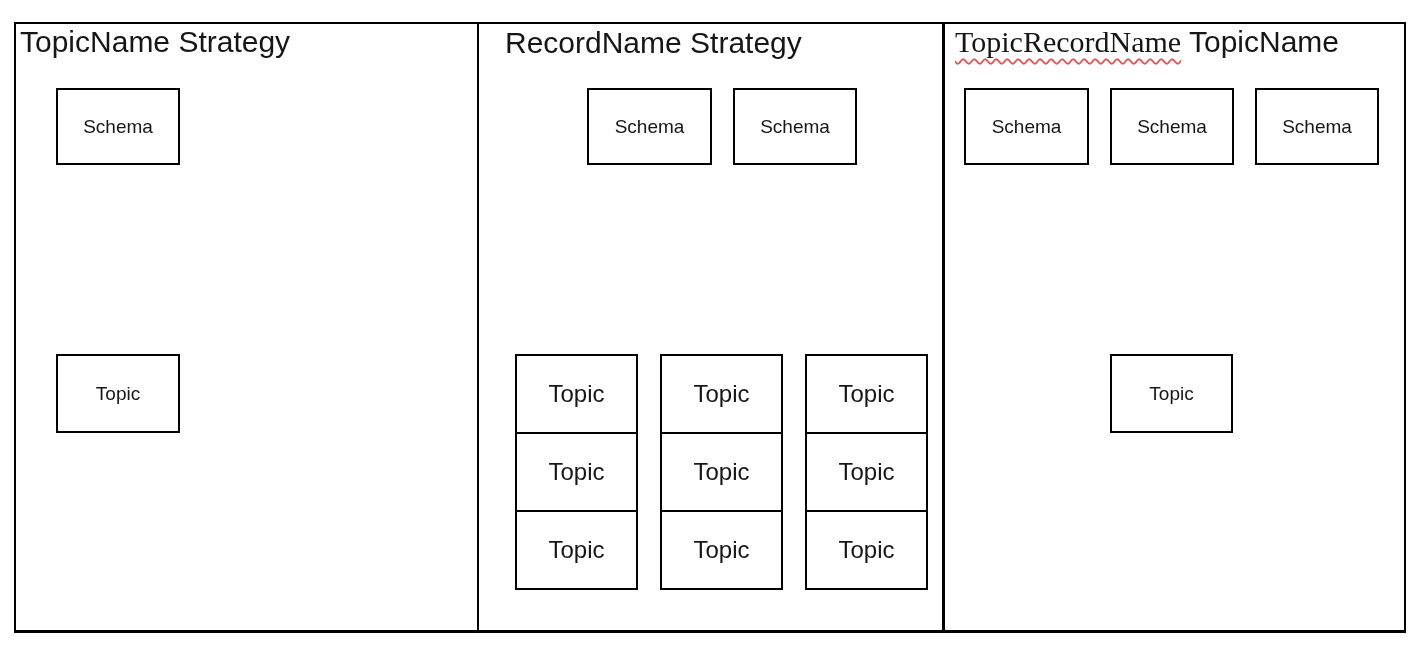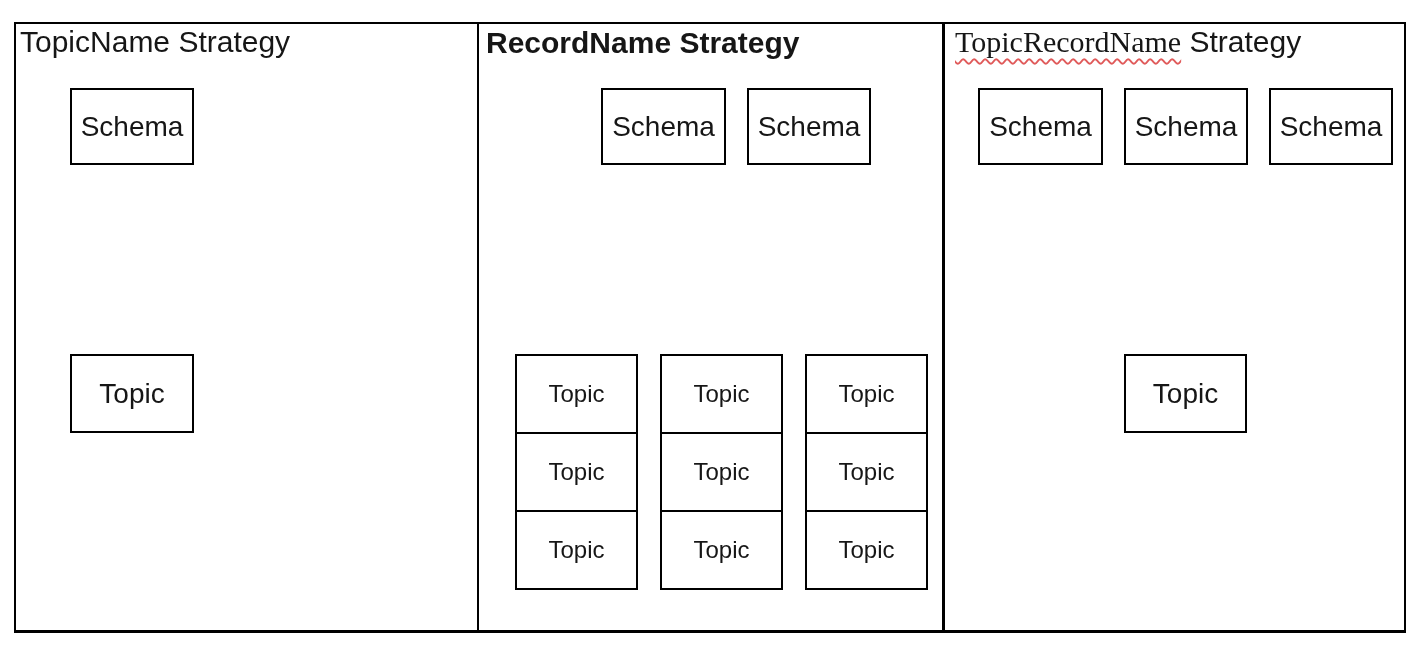--- a/index.html
+++ b/index.html
@@ -38,43 +38,42 @@
   .panel-3 { left: 945px; width: 461px; }
 
   .ptitle {
     position: absolute;
     font-size: 30px;
     line-height: 36px;
     white-space: nowrap;
     color: var(--text, #161616);
   }
   .panel-1 .ptitle { left: 6px;  top: 2px; }
-  .panel-2 .ptitle { left: 7px;  top: 3px; font-weight: bold; }
+  .panel-2 .ptitle { left: 26px;  top: 3px; }
   .panel-3 .ptitle { left: 10px; top: 2px; }
 
   .misspelled {
     text-decoration-line: underline;
     text-decoration-style: wavy;
     text-decoration-color: var(--spellcheck_underline, #e05a5a);
     text-decoration-thickness: 2px;
     text-underline-offset: 6px;
     font-family: Liberation Serif, serif;
   }
 
   .nbox {
     position: absolute;
     box-sizing: border-box;
     border: 2px solid var(--border, #000000);
     background: var(--background, #ffffff);
     display: flex;
     align-items: center;
     justify-content: center;
-    font-size: 28px;
+    font-size: 19px;
     color: var(--text, #161616);
-    margin-left: 14px;
   }
 
   
   .p1-schema { left: 42px; top: 66px;  width: 124px; height: 77px; }
   .p1-topic  { left: 42px; top: 332px; width: 124px; height: 79px; }
 
   
   .p2-schema-1 { left: 108px; top: 66px; width: 125px; height: 77px; }
   .p2-schema-2 { left: 254px; top: 66px; width: 124px; height: 77px; }
 
@@ -138,21 +137,21 @@
     </div>
     <div class="tstack tstack-3">
       <div class="cell">Topic</div>
       <div class="cell">Topic</div>
       <div class="cell">Topic</div>
     </div>
   </section>
 
   <section class="panel panel-3">
     <div class="ptitle">
-      <span class="misspelled">TopicRecordName</span><span> Strategy</span>
+      <span class="misspelled">TopicRecordName</span><span> TopicName</span>
     </div>
     <div class="nbox p3-schema-1">Schema</div>
     <div class="nbox p3-schema-2">Schema</div>
     <div class="nbox p3-schema-3">Schema</div>
     <div class="nbox p3-topic">Topic</div>
   </section>
 
 </div>
 
 </body></html>

